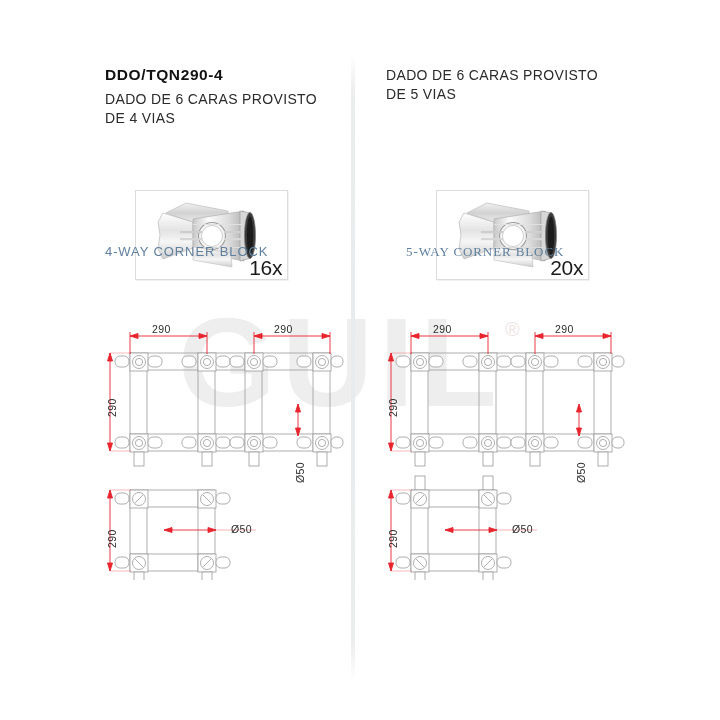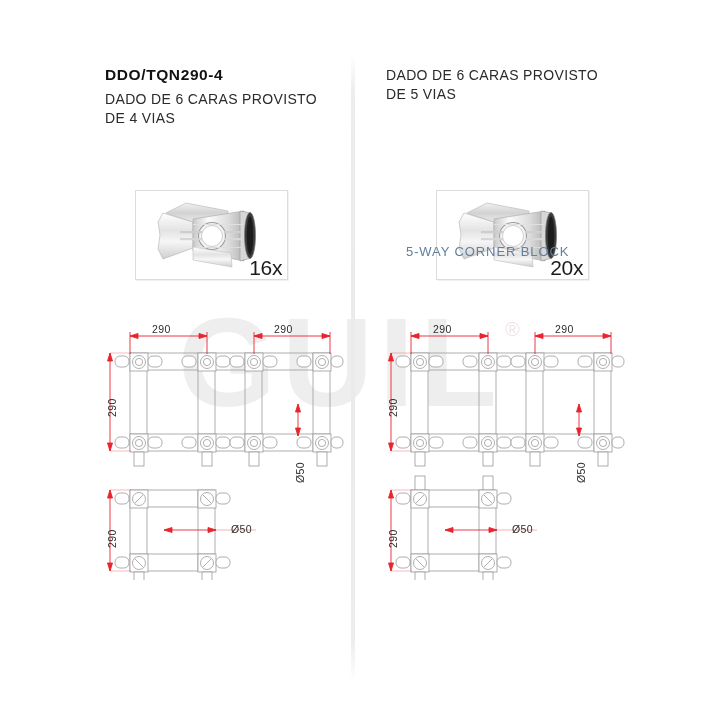--- a/index.html
+++ b/index.html
@@ -127,20 +127,21 @@
         <rect x="44" y="40" width="22" height="2.2" fill="#cdcdcd"></rect>
         <rect x="44" y="47" width="22" height="2.2" fill="#d6d6d6"></rect>
         <rect x="88" y="40" width="18" height="2.2" fill="#cfcfcf"></rect>
         <rect x="88" y="47" width="18" height="2.2" fill="#d8d8d8"></rect>
         <rect x="57" y="33" width="50" height="1" fill="#e0e0e0"></rect>
         <rect x="57" y="56" width="50" height="1" fill="#dcdcdc"></rect>
       </svg>
       <div class="qty">16x</div>
     </div>
 
+    <div class="caption">4-WAY CORNER BLOCK</div>
   </div>
 
   <div class="col right">
     <div class="desc">DADO DE 6 CARAS PROVISTO
 DE 5 VIAS</div>
 
     <div class="photobox" style="left:50px;text-decoration:underline;">
       <svg width="151" height="88" viewBox="0 0 151 88">
 
         <path d="M27 22 L57 31 L57 57 L27 68 L22 58 L24 44 L22 31 Z" fill="url(#gA)" stroke="#b9b9b9" stroke-width=".7"></path>
@@ -155,21 +156,21 @@
         <rect x="44" y="40" width="22" height="2.2" fill="#cdcdcd"></rect>
         <rect x="44" y="47" width="22" height="2.2" fill="#d6d6d6"></rect>
         <rect x="88" y="40" width="18" height="2.2" fill="#cfcfcf"></rect>
         <rect x="88" y="47" width="18" height="2.2" fill="#d8d8d8"></rect>
         <rect x="57" y="33" width="50" height="1" fill="#e0e0e0"></rect>
         <rect x="57" y="56" width="50" height="1" fill="#dcdcdc"></rect>
       </svg>
       <div class="qty">20x</div>
     </div>
 
-    <div class="caption" style="left:20px;">5-WAY CORNER BLOCK</div>
+    <div class="caption" style="left:20px;font-family:Liberation Serif, serif;">5-WAY CORNER BLOCK</div>
   </div>
 
   <div class="draw l">
     <svg width="246" height="262" viewBox="0 0 246 262">
       <g stroke="#9a9a9a" fill="none" stroke-width=".8">
 
         <line x1="32" y1="35" x2="232" y2="35"></line>
         <line x1="32" y1="52" x2="232" y2="52"></line>
         <line x1="32" y1="116" x2="232" y2="116"></line>
         <line x1="32" y1="133" x2="232" y2="133"></line>

